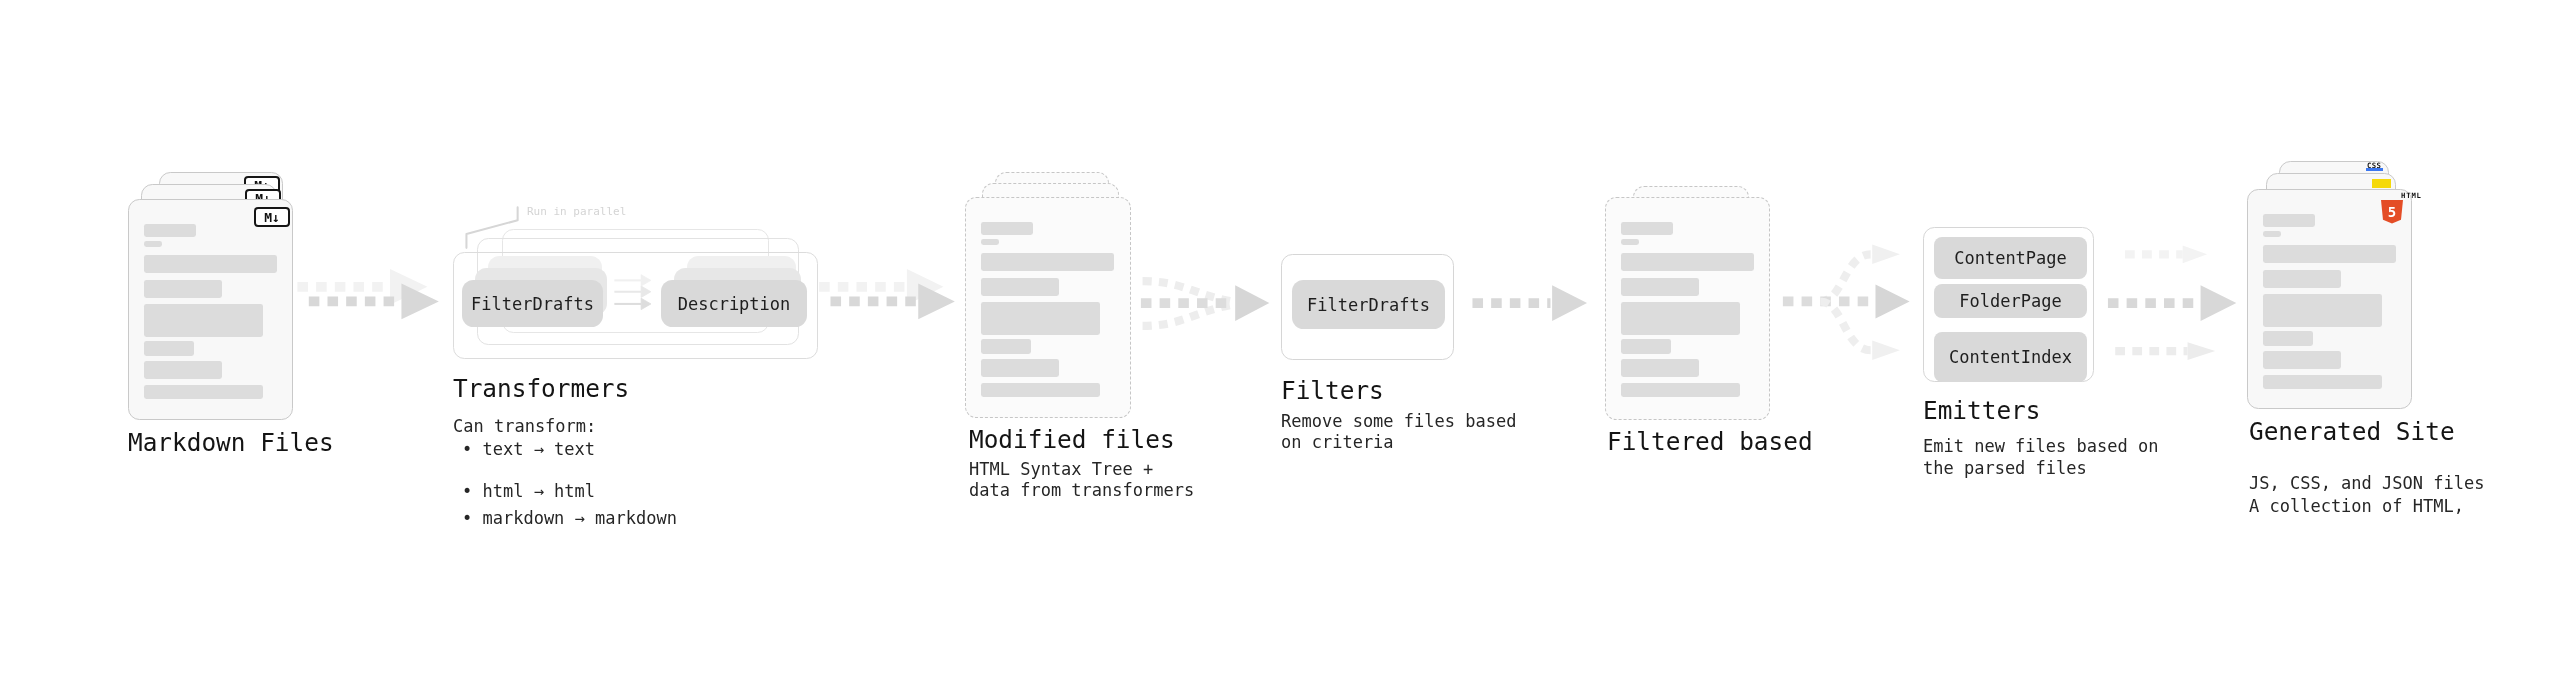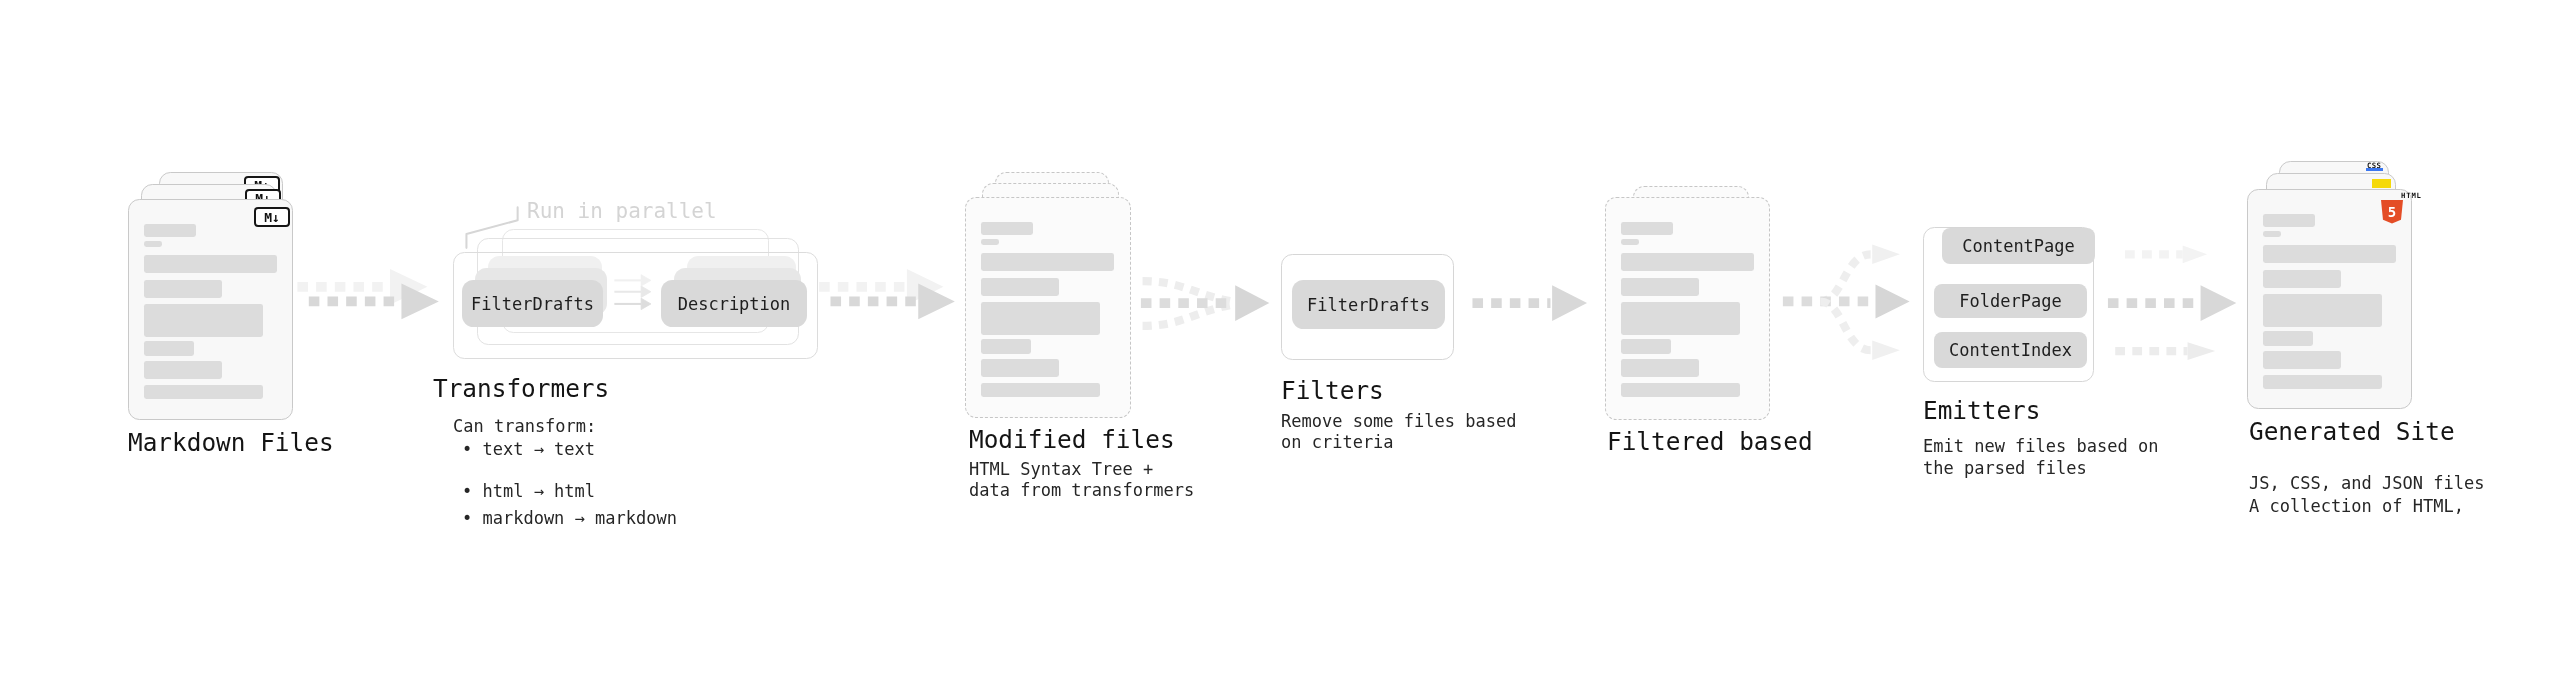--- a/index.html
+++ b/index.html
@@ -17,21 +17,21 @@
   .obox.solidbox{border-color:#d6d6d6;background:#ffffff;}
   
   .pill{position:absolute;box-sizing:border-box;background:var(--pill_gray,#d9d9d9);border-radius:11.4px;
         display:flex;align-items:center;justify-content:center;font-size:17px;color:#1e1e1e;white-space:pre;}
   .pill.g1{background:#e7e7e7;}
   .pill.g2{background:#f0f0f0;}
   .pill.small{border-radius:8.1px;}
   
   .h-label{position:absolute;font-size:24.4px;line-height:28px;color:#141414;white-space:pre;}
   .s-label{position:absolute;font-size:17px;line-height:21px;color:#262626;white-space:pre;}
-  .annotation{position:absolute;font-size:21px;line-height:19.5px;color:#d4d4d4;white-space:pre;}
+  .annotation{position:absolute;font-size:11px;line-height:19.5px;color:#d4d4d4;white-space:pre;}
   
   .badge-css{position:absolute;font-size:7.3px;font-weight:bold;color:#111;letter-spacing:0.4px;line-height:6.5px;}
   .badge-css-bar{position:absolute;background:var(--css_blue,#3b76ef);}
   .badge-js{position:absolute;background:var(--js_yellow,#f7df1e);}
   .html5-word{position:absolute;font-size:7.3px;font-weight:bold;color:#111;letter-spacing:0.8px;line-height:7.3px;padding-left:19px;}
   .html5-shield{position:absolute;background:var(--html5_orange,#e44d26);
                 clip-path:polygon(0% 0%,100% 0%,91% 84%,50% 100%,9% 84%);
                 display:flex;align-items:center;justify-content:center;}
   .html5-five{color:#fff;font-size:14px;font-weight:bold;line-height:14px;}
   svg{position:absolute;left:0;top:0;pointer-events:none;}
@@ -70,21 +70,21 @@
     <div class="annotation" style="left:527px;top:202px;">Run in parallel</div>
 
     <div class="pill g2" style="left:488px;top:256px;width:114px;height:47px;"></div>
     <div class="pill g1" style="left:475px;top:268px;width:132px;height:47px;"></div>
     <div class="pill" style="left:462px;top:280px;width:141px;height:47px;">FilterDrafts</div>
 
     <div class="pill g2" style="left:687px;top:256px;width:109px;height:47px;"></div>
     <div class="pill g1" style="left:674px;top:268px;width:127px;height:47px;"></div>
     <div class="pill" style="left:661px;top:280px;width:146px;height:47px;">Description</div>
 
-    <div class="h-label" style="left:433px;top:375px;">Transformers</div>
+    <div class="h-label" style="left:453px;top:375px;">Transformers</div>
     <div class="s-label" style="left:453px;top:416px;">Can transform:</div>
     <div class="s-label" style="left:462px;top:439px;">• text → text</div>
     <div class="s-label" style="left:462px;top:460px;margin-top:48px;">• markdown → markdown</div>
     <div class="s-label" style="left:462px;top:481px;">• html → html</div>
   </div>
 
   <div>
     <div class="card dashed" style="left:995px;top:172px;width:114px;height:57px;"></div>
     <div class="card dashed" style="left:982px;top:183px;width:137px;height:65px;"></div>
     <div class="card dashed" style="left:965px;top:197px;width:166px;height:221px;">
@@ -124,23 +124,23 @@
           <div class="bar" style="top: 141px; width: 50px; height: 15.4px;"></div>
           <div class="bar" style="top: 161px; width: 78px; height: 18px;"></div>
           <div class="bar" style="top: 185px; width: 119px; height: 14px;"></div>
         </div>
     </div>
     <div class="h-label" style="left:1607px;top:428px;">Filtered based</div>
   </div>
 
   <div>
     <div class="obox solidbox" style="left:1923px;top:227px;width:171px;height:155px;"></div>
-    <div class="pill small" style="left:1934px;top:228px;width:153px;height:36px;margin-left:8px;">ContentPage</div>
+    <div class="pill small" style="left:1934px;top:237px;width:153px;height:42px;">ContentPage</div>
     <div class="pill small" style="left:1934px;top:284px;width:153px;height:34px;">FolderPage</div>
-    <div class="pill small" style="left:1934px;top:332px;width:153px;height:36px;">ContentIndex</div>
+    <div class="pill small" style="left:1934px;top:332px;width:153px;height:50px;">ContentIndex</div>
     <div class="h-label" style="left:1923px;top:397px;">Emitters</div>
     <div class="s-label" style="left:1923px;top:436px;">Emit new files based on</div>
     <div class="s-label" style="left:1923px;top:458px;">the parsed files</div>
   </div>
 
   <div>
     <div class="card" style="left:2279px;top:161px;width:110px;height:57px;"></div>
     <div class="badge-css" style="left:2367px;top:163px;">CSS</div>
     <div class="badge-css-bar" style="left:2366px;top:168px;width:17px;height:3.3px;"></div>
     <div class="card" style="left:2266px;top:173px;width:130px;height:65px;"></div>

